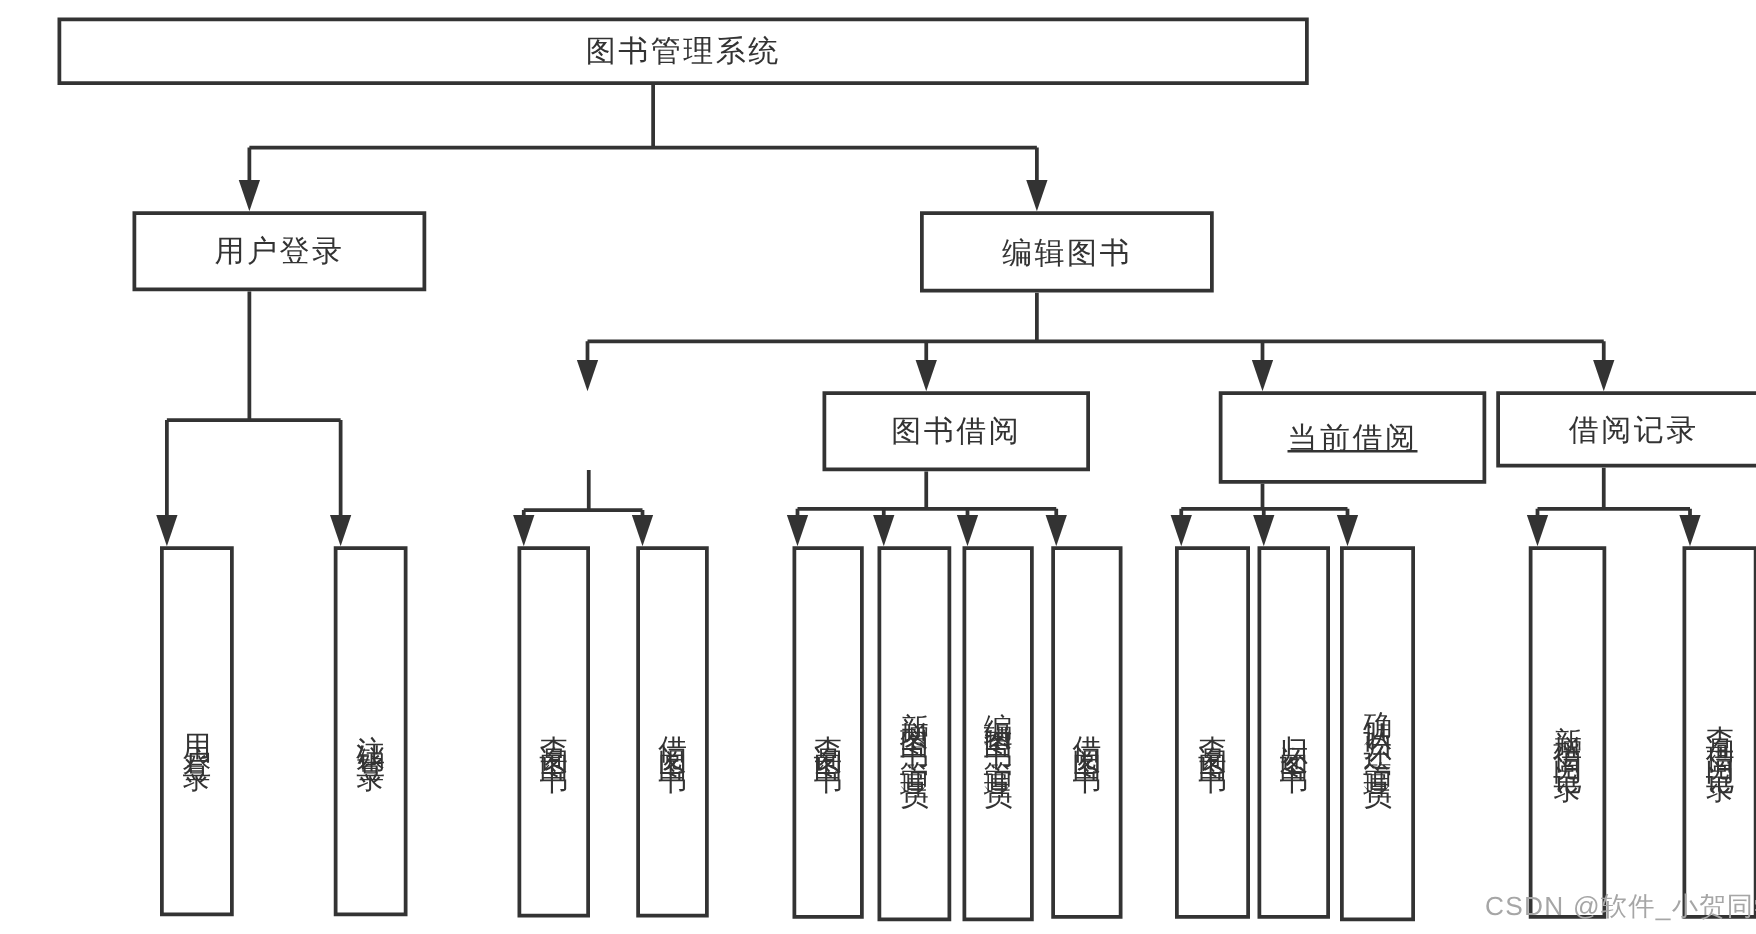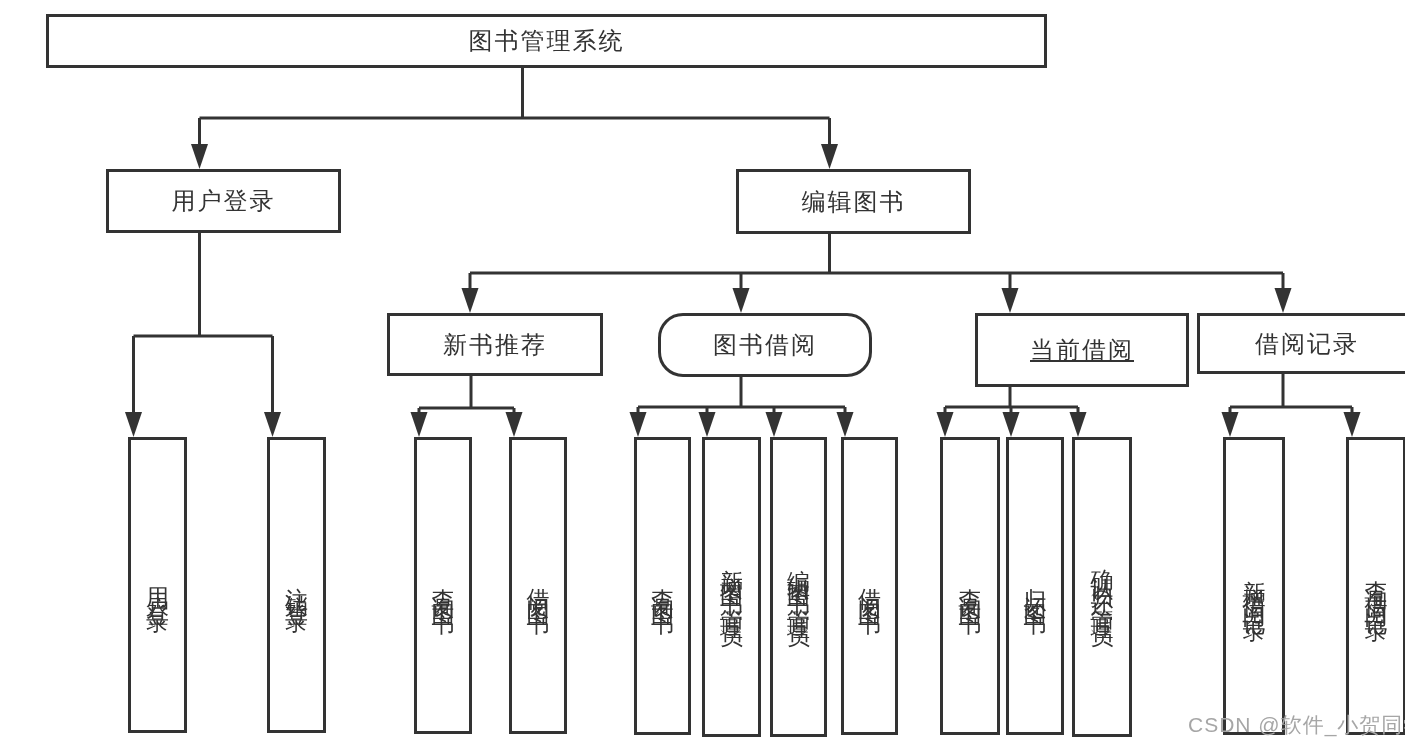--- a/index.html
+++ b/index.html
@@ -96,22 +96,21 @@
       <path d="M 1221.5 412 L 1238.5 412 L 1230 437 Z" fill="#333333"></path>
       <line x1="1352" y1="407" x2="1352" y2="419" stroke="#333333" stroke-width="3"></line>
       <path d="M 1343.5 412 L 1360.5 412 L 1352 437 Z" fill="#333333"></path>
     </svg>
 
   <div class="box h" style="left:22px;top:14px;width:1001px;height:54px;">图书管理系统</div>
 
   <div class="box h" style="left:82px;top:169px;width:235px;height:64px;">用户登录</div>
   <div class="box h" style="left:712px;top:169px;width:235px;height:65px;">编辑图书</div>
 
-  <div class="box h" style="left:363px;top:313px;width:216px;height:63px;">新书推荐</div>
-  <div class="box h" style="left:634px;top:313px;width:214px;height:64px;border-radius:25px;">图书借阅</div>
+  <div class="box h" style="left:634px;top:313px;width:214px;height:64px;">图书借阅</div>
   <div class="box h" style="left:951px;top:313px;width:214px;height:74px;text-decoration:underline;">当前借阅</div>
   <div class="box h" style="left:1173px;top:313px;width:220px;height:61px;">借阅记录</div>
 
   <div class="box v" style="left:104px;top:437px;width:59px;height:296px;">用户登录</div>
   <div class="box v" style="left:243px;top:437px;width:59px;height:296px;">注销登录</div>
 
   <div class="box v" style="left:390px;top:437px;width:58px;height:297px;">查询图书</div>
   <div class="box v" style="left:485px;top:437px;width:58px;height:297px;">借阅图书</div>
 
   <div class="box v" style="left:610px;top:437px;width:57px;height:298px;">查询图书</div>

